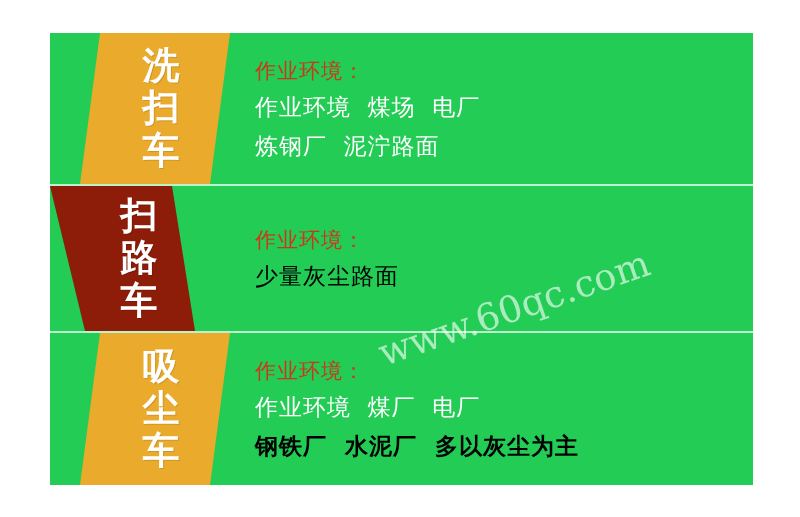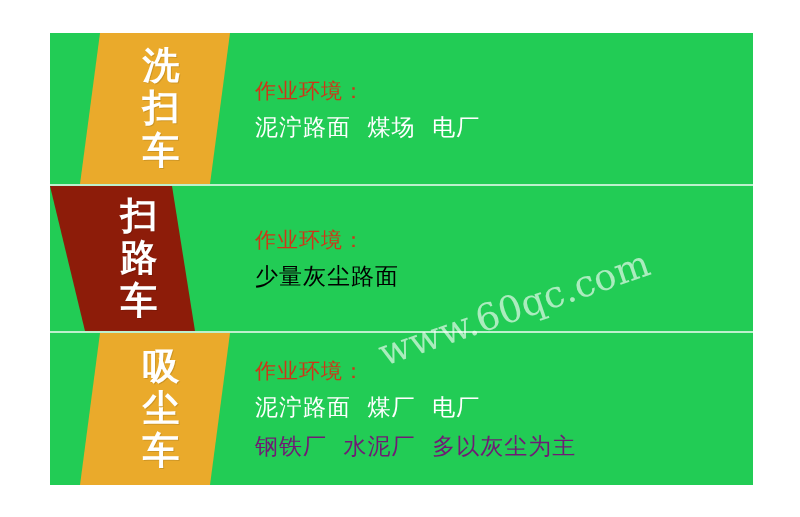--- a/index.html
+++ b/index.html
@@ -156,21 +156,22 @@
     <div class="row r1">
       <div class="tab orange lean-left" style="background: rgb(234, 170, 43);">
         <div class="tab-chars">
           <span>洗</span>
           <span>扫</span>
           <span>车</span>
         </div>
       </div>
       <div class="content">
         <p class="heading" style="color: rgb(207, 53, 24);">作业环境：</p>
-        <p class="line" style="color: rgb(255, 255, 255);">泥泞路面  煤场  电厂</p>
+        <p class="line" style="color: rgb(255, 255, 255);">作业环境  煤场  电厂</p>
+        <p class="line" style="color: rgb(255, 255, 255);">炼钢厂  泥泞路面</p>
       </div>
     </div>
 
     <div class="divider d1" style="background: rgb(189, 240, 205);"></div>
 
     <div class="row r2">
       <div class="tab darkred lean-right" style="background: rgb(141, 28, 9);">
         <div class="tab-chars">
           <span>扫</span>
           <span>路</span>
@@ -188,21 +189,21 @@
     <div class="row r3">
       <div class="tab orange lean-left" style="background: rgb(234, 170, 43);">
         <div class="tab-chars">
           <span>吸</span>
           <span>尘</span>
           <span>车</span>
         </div>
       </div>
       <div class="content">
         <p class="heading" style="color: rgb(207, 53, 24);">作业环境：</p>
-        <p class="line" style="color: rgb(255, 255, 255);">泥泞路面  煤厂  电厂</p>
-        <p class="line" style="color: #701a75;">钢铁厂  水泥厂  多以灰尘为主</p>
+        <p class="line" style="color: rgb(255, 255, 255);">作业环境  煤厂  电厂</p>
+        <p class="line" style="color: #000000; font-weight: bold;">钢铁厂  水泥厂  多以灰尘为主</p>
       </div>
     </div>
 
     <div class="watermark">www.60qc.com</div>
 
   </div>
 </div>
 
 </body></html>

